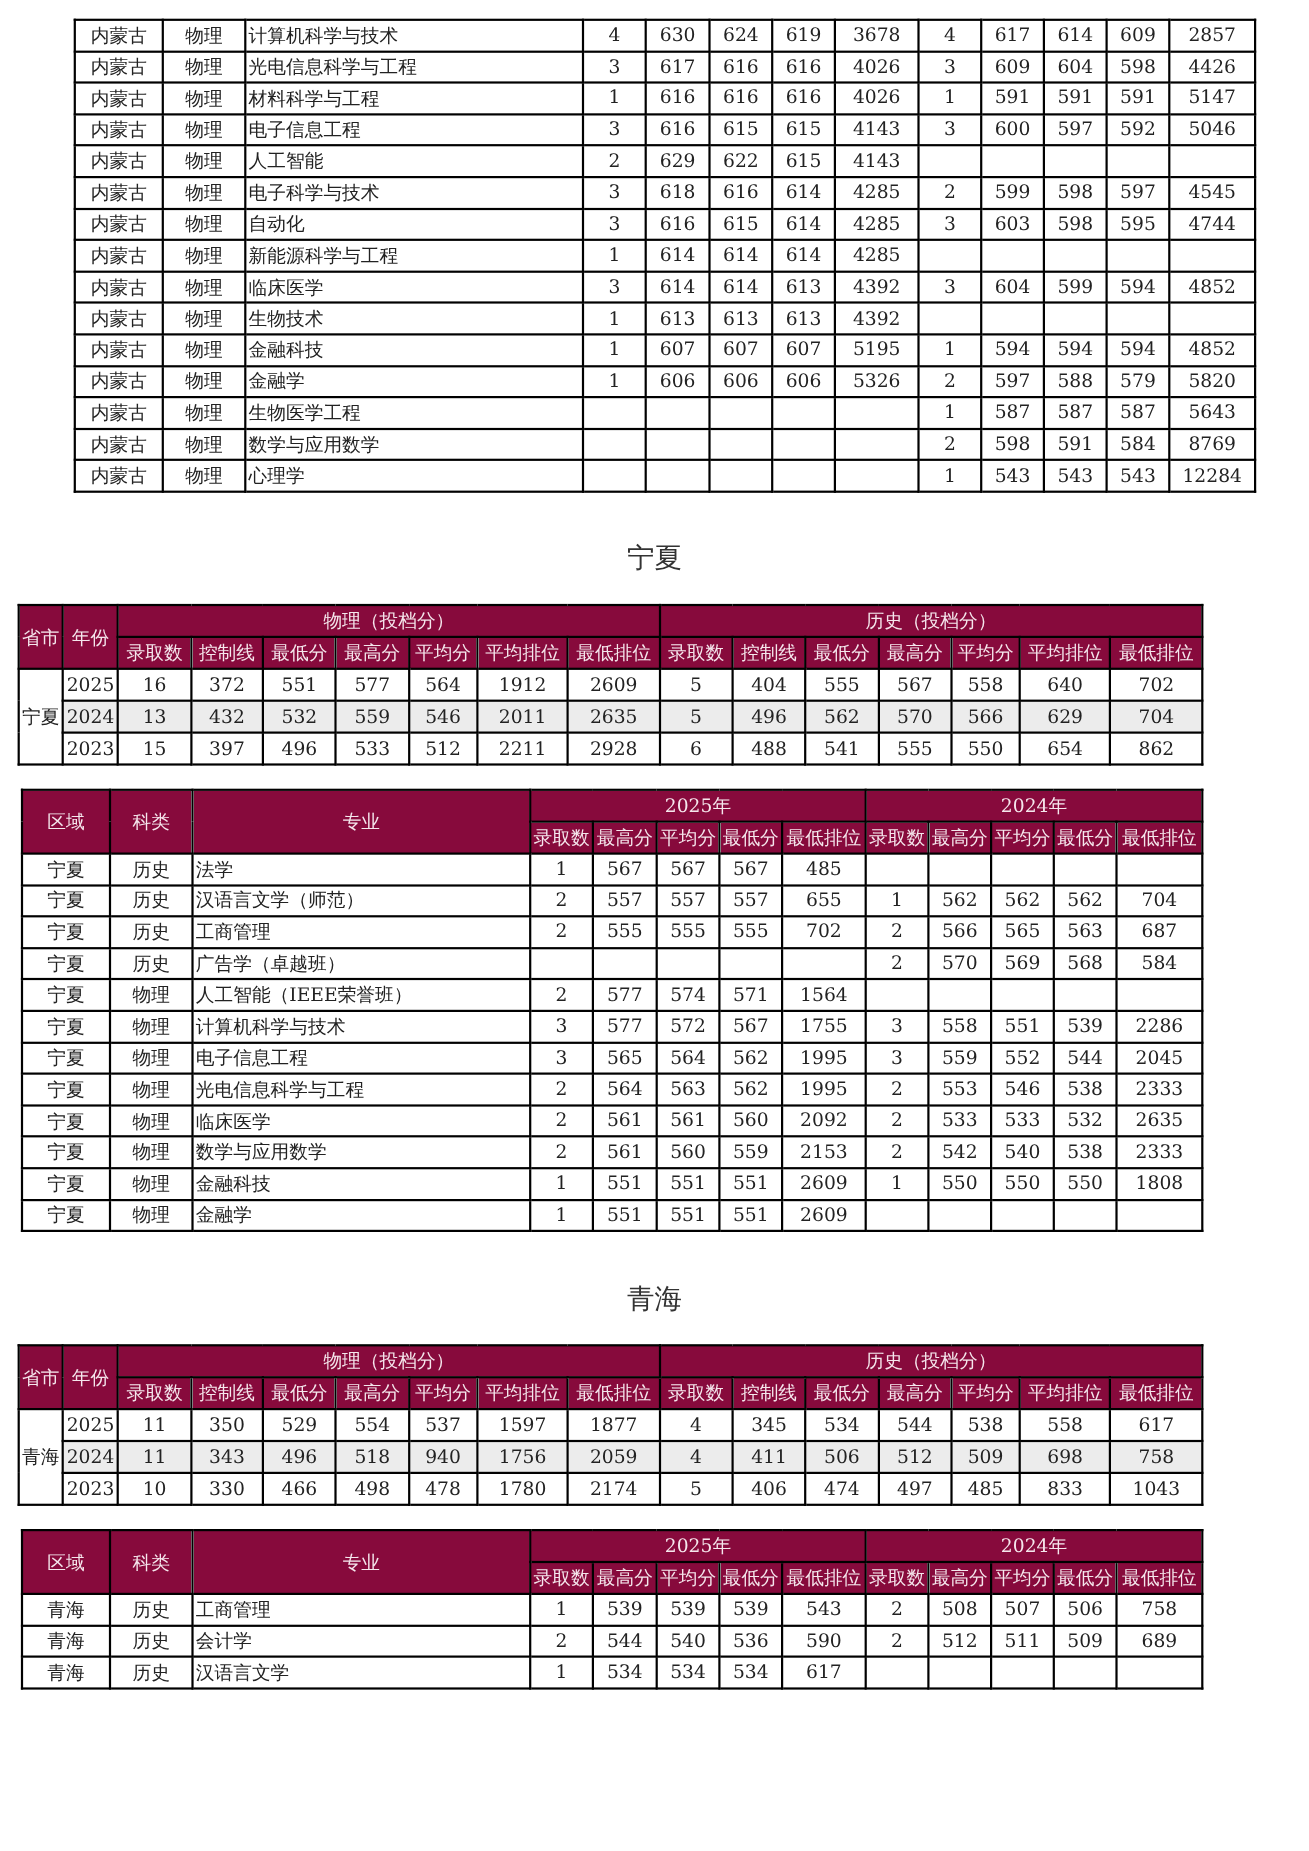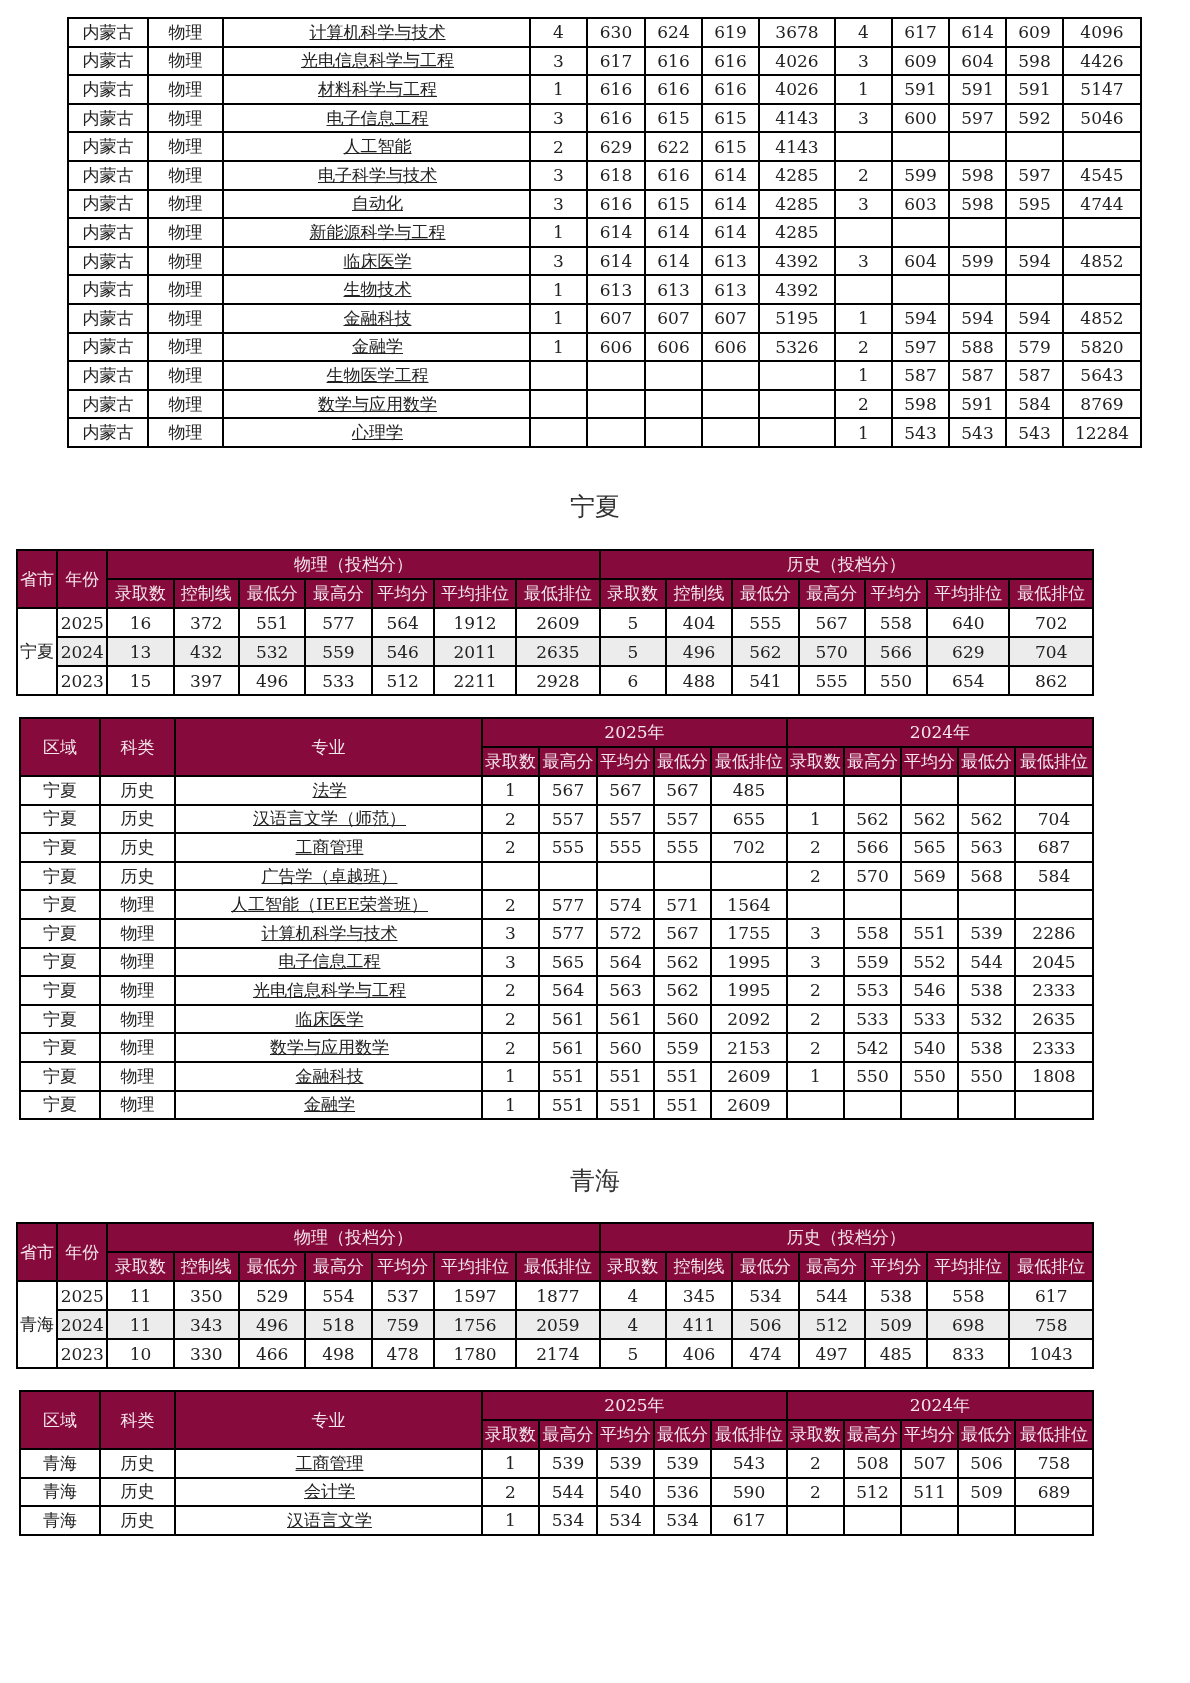--- a/index.html
+++ b/index.html
@@ -2,21 +2,21 @@
 <html><head>
 <meta charset="utf-8">
 <style>
   html, body { margin: 0; padding: 0; background: #ffffff; }
   body { width: 1190px; height: 1683px; position: relative; overflow: hidden;
          font-family: "DejaVu Serif", "Liberation Serif", serif; color: #222; }
   table { border-collapse: collapse; table-layout: fixed; position: absolute; }
   td, th { border: 2px solid #000; padding: 0; text-align: center; font-weight: normal;
            font-size: 17px; white-space: nowrap; overflow: hidden; }
   th { background: #870a3c; color: #f5e6ec; }
-  td.major { text-align: center; padding-left: 2px; text-decoration: underline; }
+  td.major { text-align: left; padding-left: 2px; }
   tr.gray td { background: #ececec; }
   .section-title { position: absolute; left: 0; width: 1190px; text-align: center;
                    font-family: "DejaVu Sans", "Liberation Sans", sans-serif;
                    font-size: 25px; color: #333; }
   td.prov { background: #fff !important; }
 </style>
 </head>
 <body>
 
 <table style="left:19px; top:17px; width:1073px;margin-left:48px;">
@@ -42,21 +42,21 @@
         <td class="major">计算机科学与技术</td>
         <td>4</td>
         <td>630</td>
         <td>624</td>
         <td>619</td>
         <td>3678</td>
         <td>4</td>
         <td>617</td>
         <td>614</td>
         <td>609</td>
-        <td>4096</td>
+        <td>2857</td>
       </tr>
       <tr style="height: 28.6px;">
         <td>内蒙古</td>
         <td>物理</td>
         <td class="major">光电信息科学与工程</td>
         <td>3</td>
         <td>617</td>
         <td>616</td>
         <td>616</td>
         <td>4026</td>
@@ -649,21 +649,21 @@
         <td>538</td>
         <td>558</td>
         <td>617</td>
       </tr>
       <tr class="gray" style="height: 29px;">
         <td>2024</td>
         <td>11</td>
         <td>343</td>
         <td>496</td>
         <td>518</td>
-        <td>759</td>
+        <td>940</td>
         <td>1756</td>
         <td>2059</td>
         <td>4</td>
         <td>411</td>
         <td>506</td>
         <td>512</td>
         <td>509</td>
         <td>698</td>
         <td>758</td>
       </tr>

